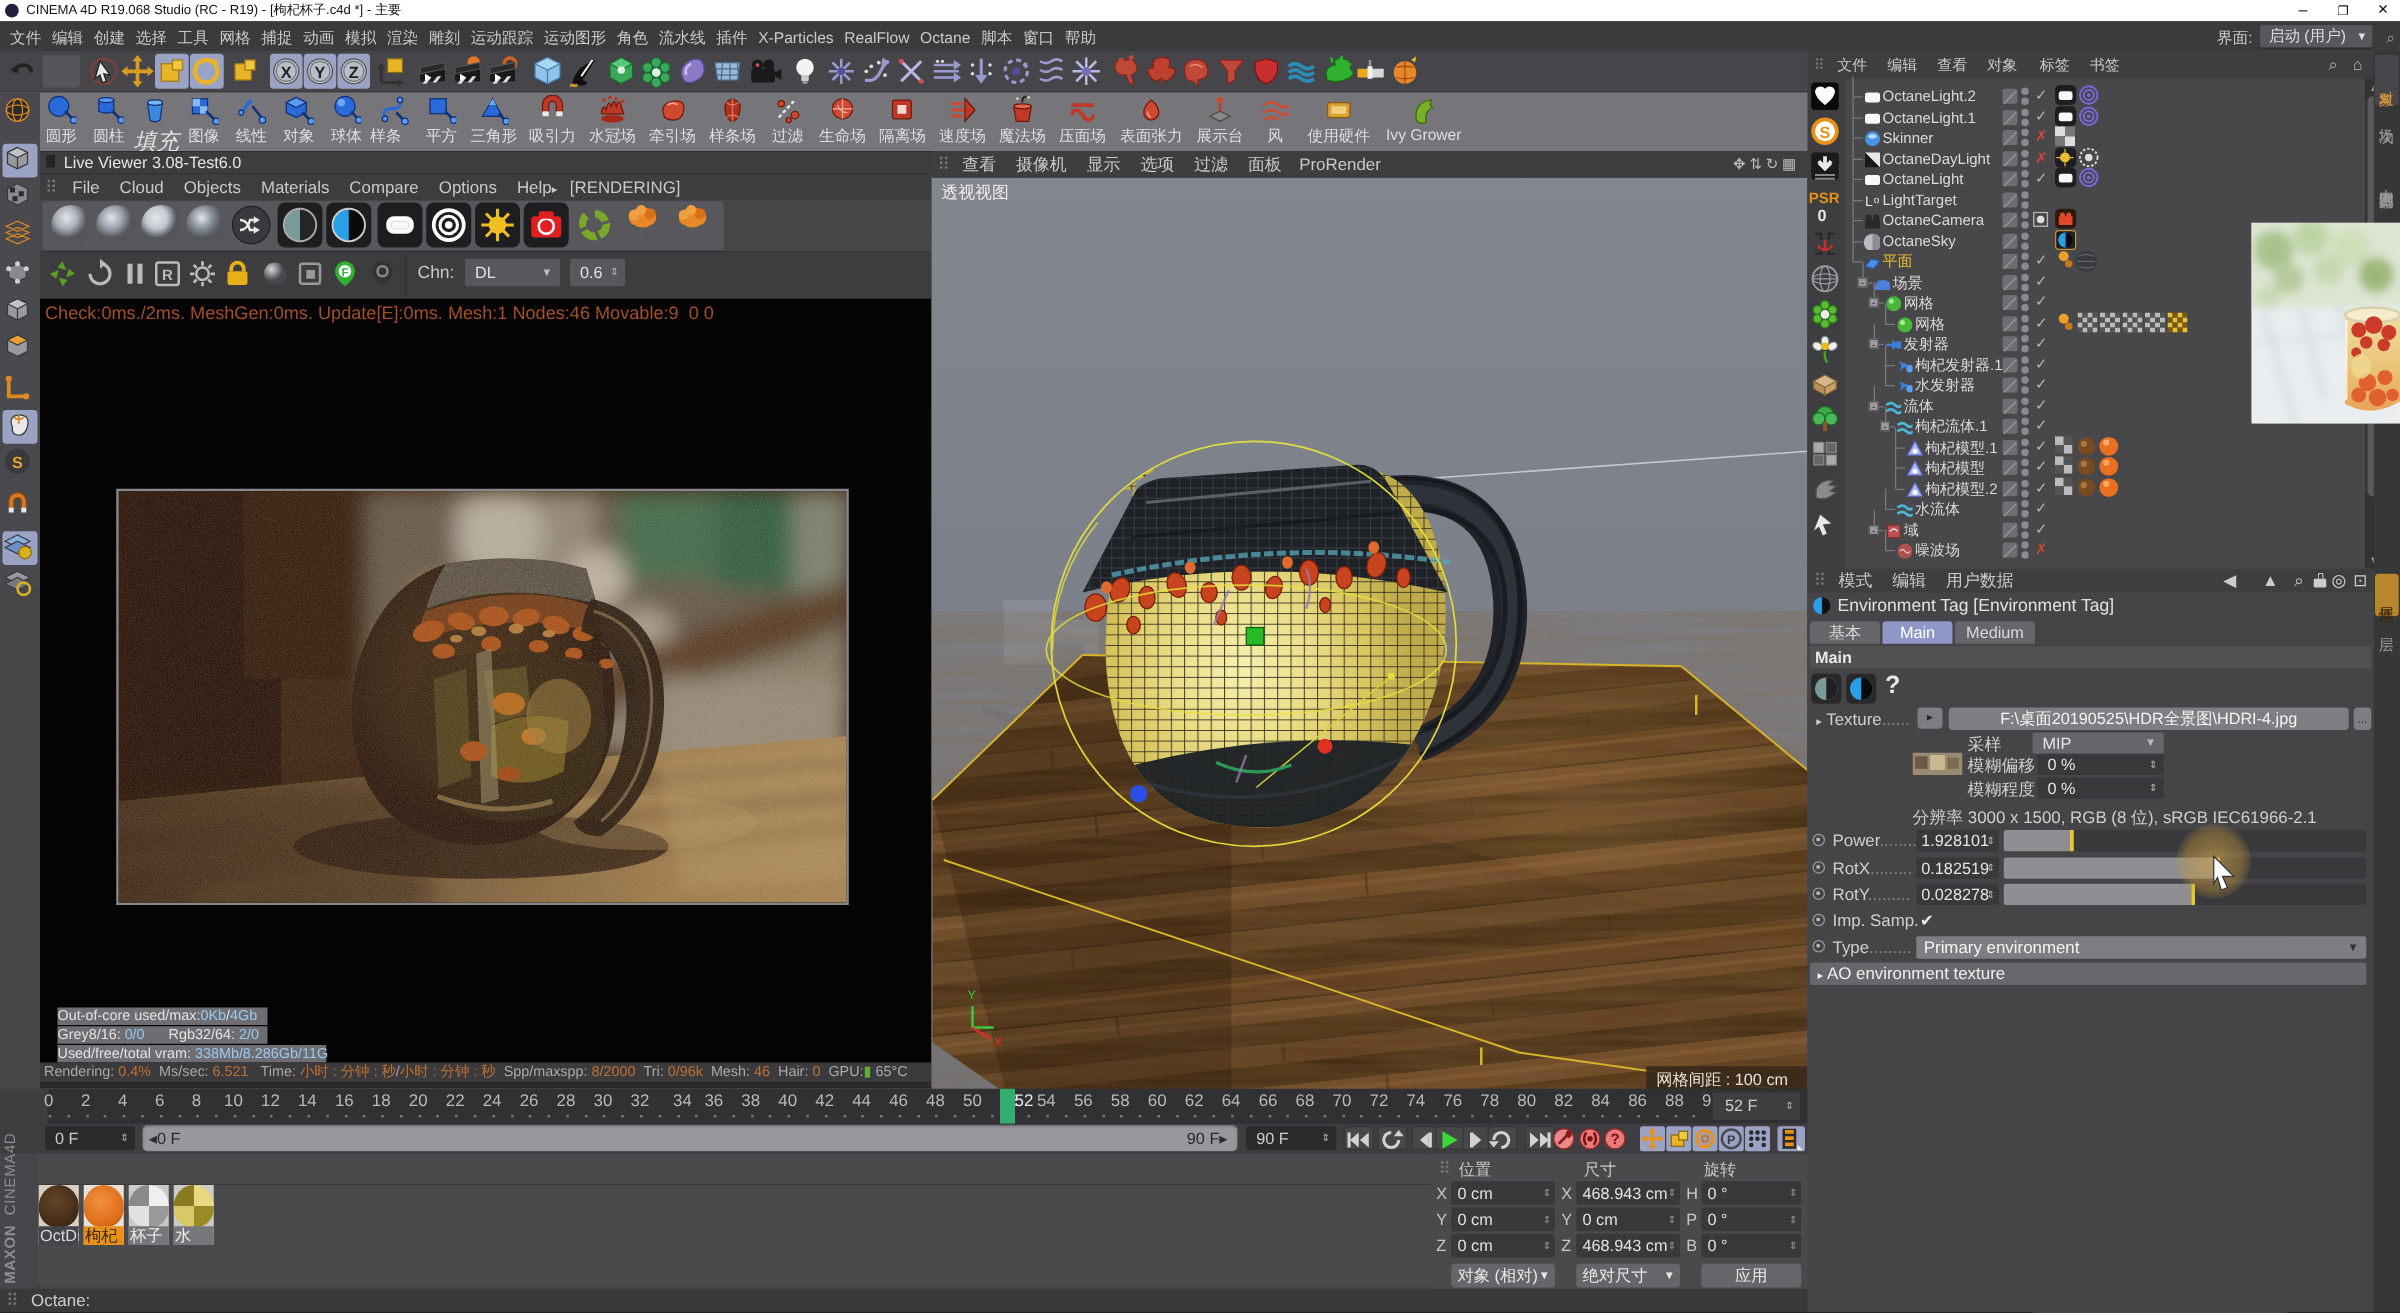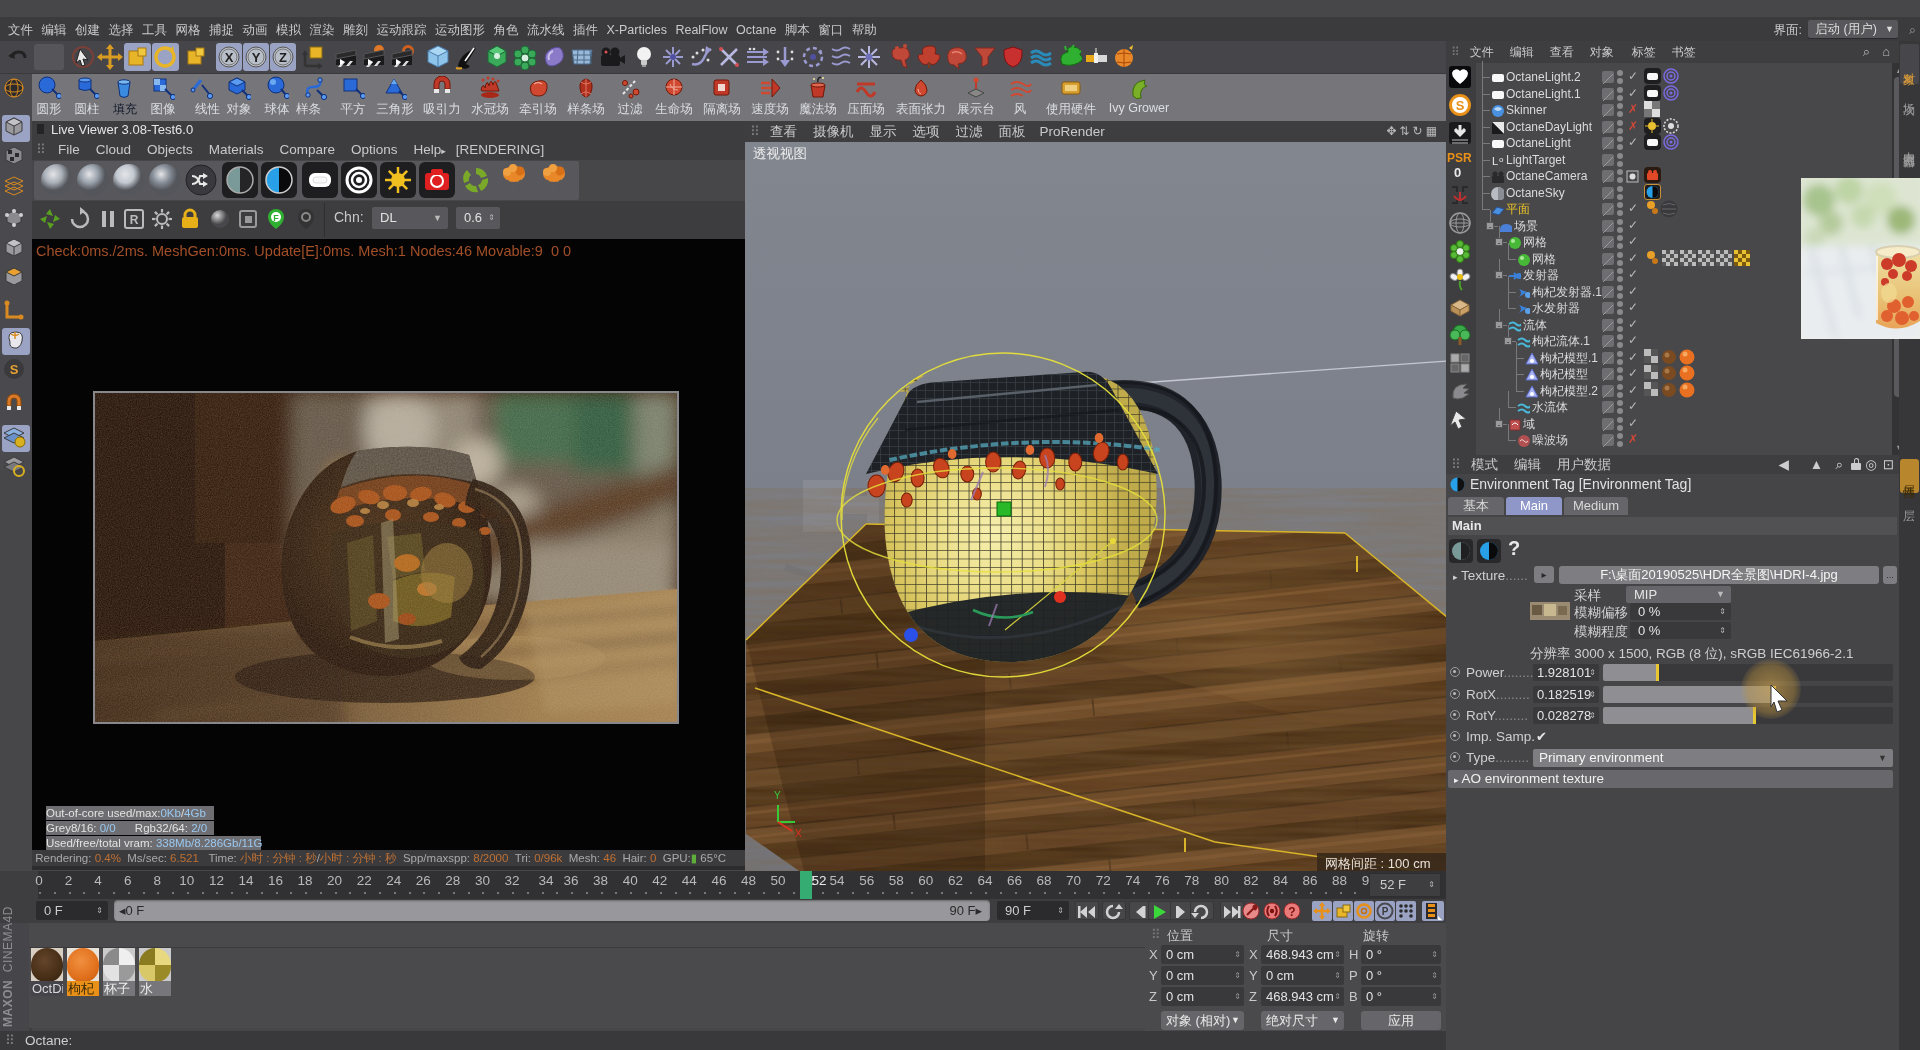--- a/index.html
+++ b/index.html
@@ -20,20 +20,26 @@
 #ruler{left:32px;top:871px;width:1414px;height:28px;background:#313134;color:#b9b9b9;font-size:12px;}
 #sliderrow{left:32px;top:899px;width:1414px;height:24px;background:#3e3e41;}
 #matpanel{left:29px;top:923px;width:1116px;height:105px;background:#4a4a4d;}
 #coordpanel{left:1145px;top:923px;width:301px;height:119px;background:#4a4a4d;}
 #statusbar{left:0;top:1031px;width:1446px;height:19px;background:#39393c;color:#cfcfcf;font-size:13.5px;line-height:19px;}
 #maxon{left:0;top:923px;width:29px;height:108px;background:#46464a;color:#8e8e92;font-size:12px;}
 .vtab{position:absolute;left:1px;width:19px;color:#9a9a9a;font-size:12px;writing-mode:vertical-lr;text-align:center;letter-spacing:1px;}
 </style></head>
 <body>
 <div id="app">
+<div id="titlebar" class="abs txt">
+<span style="display:inline-block;width:11px;height:11px;border-radius:6px;background:#20203e;margin:3px 6px 0 4px;vertical-align:top;"></span>CINEMA 4D R19.068 Studio (RC - R19) - [枸杞杯子.c4d *] - 主要
+<span style="position:absolute;right:74px;top:-1px;font-size:13px;">–</span>
+<span style="position:absolute;right:41px;top:1px;font-size:10px;">❐</span>
+<span style="position:absolute;right:9px;top:0px;font-size:11px;">✕</span>
+</div>
 <div id="menubar" class="abs txt"><span style="margin-left:8px"></span><span class="m">文件</span><span class="m">编辑</span><span class="m">创建</span><span class="m">选择</span><span class="m">工具</span><span class="m">网格</span><span class="m">捕捉</span><span class="m">动画</span><span class="m">模拟</span><span class="m">渲染</span><span class="m">雕刻</span><span class="m">运动跟踪</span><span class="m">运动图形</span><span class="m">角色</span><span class="m">流水线</span><span class="m">插件</span><span class="m">X-Particles</span><span class="m">RealFlow</span><span class="m">Octane</span><span class="m">脚本</span><span class="m">窗口</span><span class="m">帮助</span><span style="position:absolute;right:118px;top:0">界面:</span>
 <span style="position:absolute;right:22px;top:3px;width:90px;height:18px;background:#57575c;border-radius:2px;line-height:18px;padding-left:7px;color:#ddd;box-shadow:0 1px 0 #2a2a2c;">启动 (用户)<span style="float:right;margin-right:4px;font-size:9px;">▼</span></span>
 <span style="position:absolute;right:4px;top:0;color:#999;">⌕</span>
 </div>
 <div id="toolbar1" class="abs">
       <div style="position:absolute;left:6px;top:3px;width:26px;height:26px;"><svg width="26" height="26" viewBox="0 0 26 26">
           <path d="M6 14 q0 -6 7 -6 q6 0 6 6" stroke="#222" stroke-width="3" fill="none"></path>
           <path d="M2 12 l6 -4 l1 7 z" fill="#222"></path>
         </svg></div>
       <div style="position:absolute;left:34px;top:3px;width:30px;height:26px;background:#55555a;border-radius:3px;"></div>
@@ -259,33 +265,33 @@
             <path d="M15 13 l6 6" stroke="#10307a" stroke-width="2"></path>
             <circle cx="22" cy="20" r="2.6" fill="#5a9af0" stroke="#10307a"></circle>
           </svg></div>
         <div style="color:#dcdde2;font-size:12.5px;margin-top:1px;">圆柱</div>
       </div>
       <div style="position:absolute;left:106px;top:2px;width:38px;text-align:center;">
         <div style="margin:0 auto;width:24px;height:24px;"><svg width="24" height="24" viewBox="0 0 24 24">
             <path d="M5 6 l12 0 l-2 14 q-4 3 -8 0 z" fill="#3a8ae0" stroke="#10307a"></path>
             <ellipse cx="11" cy="6" rx="6" ry="2.2" fill="#7ab8f0" stroke="#10307a"></ellipse>
           </svg></div>
-        <div style="color:#0f172a;font-size:12px;margin-top:1px;">填充</div>
+        <div style="color:#e5e5e5;font-size:18px;margin-top:1px;font-style:italic;">填充</div>
       </div>
       <div style="position:absolute;left:144px;top:2px;width:38px;text-align:center;">
         <div style="margin:0 auto;width:24px;height:24px;"><svg width="24" height="24" viewBox="0 0 24 24">
             <rect x="3" y="3" width="12" height="12" fill="#2a6ad8" stroke="#10307a"></rect>
             <rect x="3" y="3" width="6" height="6" fill="#88b8f0"></rect>
             <rect x="9" y="9" width="6" height="6" fill="#88b8f0"></rect>
             <path d="M14 13 l7 7" stroke="#10307a" stroke-width="2"></path>
             <circle cx="22" cy="21" r="2.6" fill="#5a9af0" stroke="#10307a"></circle>
           </svg></div>
         <div style="color:#dcdde2;font-size:12.5px;margin-top:1px;">图像</div>
       </div>
-      <div style="position:absolute;left:182px;top:2px;width:38px;text-align:right;">
+      <div style="position:absolute;left:182px;top:2px;width:38px;text-align:center;">
         <div style="margin:0 auto;width:24px;height:24px;"><svg width="24" height="24" viewBox="0 0 24 24">
             <path d="M4 14 l8 -10" stroke="#2a6ad8" stroke-width="3"></path>
             <path d="M13 9 l8 10" stroke="#10307a" stroke-width="2"></path>
             <circle cx="21" cy="20" r="2.6" fill="#5a9af0" stroke="#10307a"></circle>
             <circle cx="4" cy="14" r="2" fill="#5a9af0" stroke="#10307a"></circle>
           </svg></div>
         <div style="color:#dcdde2;font-size:12.5px;margin-top:1px;">线性</div>
       </div>
       <div style="position:absolute;left:220px;top:2px;width:38px;text-align:center;">
         <div style="margin:0 auto;width:24px;height:24px;"><svg width="24" height="24" viewBox="0 0 24 24">

